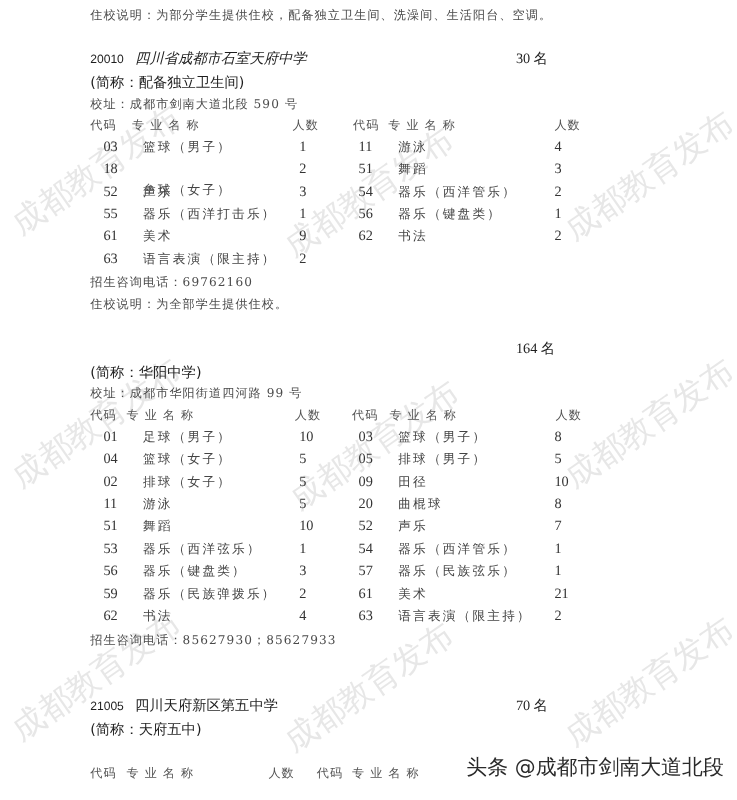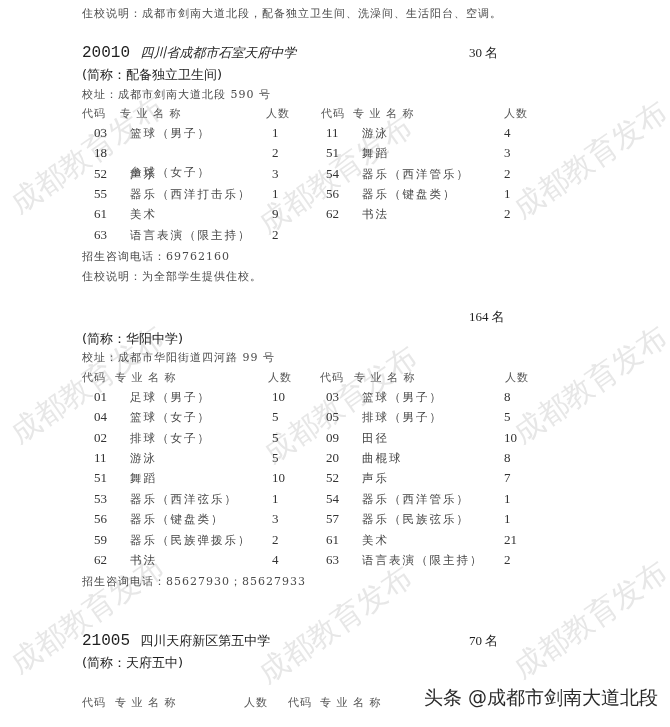--- a/index.html
+++ b/index.html
@@ -4,21 +4,21 @@
 <style>
   html, body { margin: 0; padding: 0; }
   body {
     width: 670px; height: 727px; overflow: hidden; position: relative;
     background: #ffffff; color: #3a3a3a;
     font-family: "DejaVu Serif", "Liberation Serif", serif;
   }
   .page { position: absolute; left: 0; top: 0; width: 670px; height: 727px; }
   .line { position: absolute; white-space: nowrap; font-size: 11px; color: #4a4a4a; letter-spacing: 1px; }
   .title { position: absolute; white-space: nowrap; font-size: 13px; color: #1e1e1e; font-family: "DejaVu Sans", "Liberation Sans", sans-serif; }
-  .code-num { font-family: Liberation Mono, monospace; font-size: 16px; letter-spacing: 0; }
+  .code-num { font-family: Liberation Sans, sans-serif; font-size: 11px; letter-spacing: 0; }
   .quota { position: absolute; white-space: nowrap; font-size: 13px; color: #1e1e1e; font-family: "Liberation Serif", serif; }
   .quota .ming { font-family: "DejaVu Sans", "Liberation Sans", sans-serif; margin-left: 3px; }
   .hdr { position: absolute; font-size: 11px; color: #555; white-space: nowrap; letter-spacing: 1px; }
   .cell { position: absolute; white-space: nowrap; font-size: 11.5px; color: #333; }
   .cell.num { font-family: "Liberation Serif", serif; font-size: 13px; letter-spacing: 0; }
   .cell.name { letter-spacing: 2px; color: #444; }
   .wm {
     position: absolute; white-space: nowrap; font-size: 30px; color: rgba(170,170,170,0.28);
     transform: rotate(-35deg); transform-origin: left top;
     font-family: "DejaVu Sans", "Liberation Sans", sans-serif; pointer-events: none;
@@ -37,21 +37,21 @@
   <div class="wm" style="left:2px;top:190px;">成都教育发布</div>
   <div class="wm" style="left:250px;top:210px;">成都教育发布</div>
   <div class="wm" style="left:505px;top:195px;">成都教育发布</div>
   <div class="wm" style="left:2px;top:420px;">成都教育发布</div>
   <div class="wm" style="left:255px;top:440px;">成都教育发布</div>
   <div class="wm" style="left:505px;top:420px;">成都教育发布</div>
   <div class="wm" style="left:2px;top:650px;">成都教育发布</div>
   <div class="wm" style="left:250px;top:660px;">成都教育发布</div>
   <div class="wm" style="left:505px;top:655px;">成都教育发布</div>
 
-  <div class="line" style="left:82px;top:6px;">住校说明：成都市剑南大道北段，配备独立卫生间、洗澡间、生活阳台、空调。</div>
+  <div class="line" style="left:82px;top:6px;">住校说明：为部分学生提供住校，配备独立卫生间、洗澡间、生活阳台、空调。</div>
 
   <div class="title" style="left:82px;top:44px;">
     <span class="code-num">20010</span>
     <span style="margin-left:6px;font-style:italic;">四川省成都市石室天府中学</span>
   </div>
   <div class="quota" style="left:469px;top:44px;">
     <span>30</span><span class="ming">名</span>
   </div>
   <div class="title" style="left:82px;top:66px;">(简称：配备独立卫生间)</div>
   <div class="line" style="left:82px;top:87px;">校址：成都市剑南大道北段 590 号</div>

